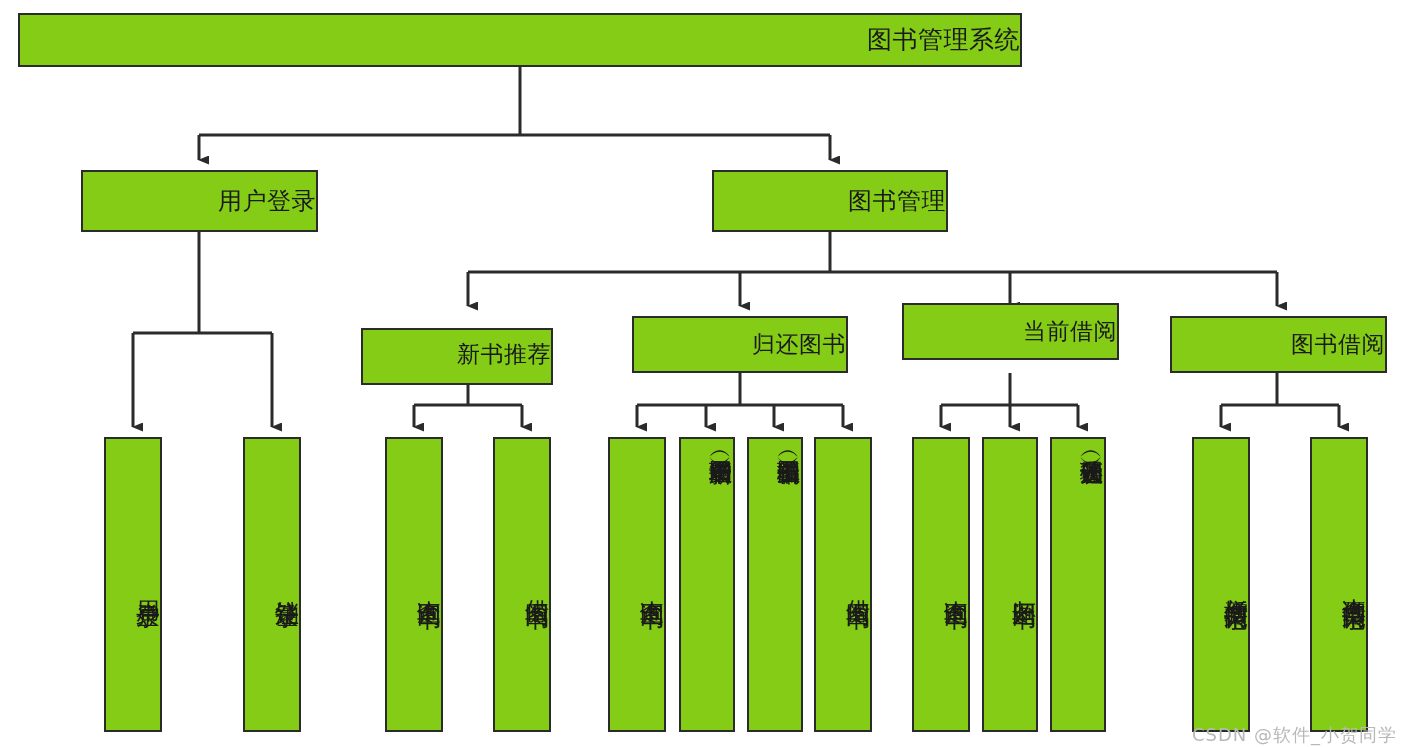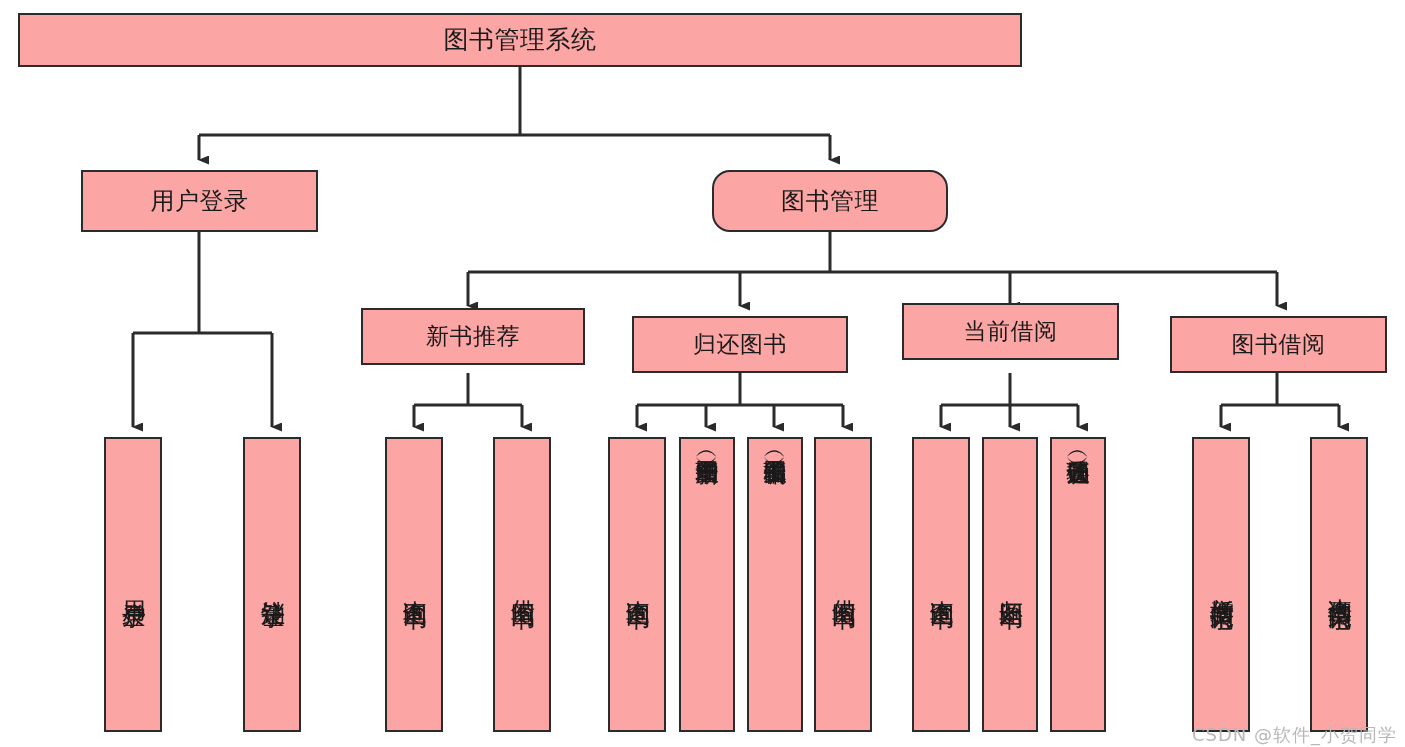--- a/index.html
+++ b/index.html
@@ -23,25 +23,25 @@
     position: absolute;
     left: 0;
     top: 0;
     width: 1405px;
     height: 747px;
     pointer-events: none;
   }
   .node {
     position: absolute;
     box-sizing: border-box;
-    background: #fca5a5;
+    background: #84cc16;
     border: 2px solid #2b2b2b;
     display: flex;
     align-items: center;
-    justify-content: center;
+    justify-content: flex-end;
     z-index: 2;
   }
   .node-label {
     display: block;
     text-align: center;
     color: #1a1a1a;
     letter-spacing: 0.5px;
     line-height: 1.12;
   }
   .node.level-root .node-label {
@@ -141,25 +141,25 @@
   </svg>
 
   <div class="node level-root" style="left:18px; top:13px; width:1004px; height:54px;">
     <span class="node-label">图书管理系统</span>
   </div>
 
   <div class="node level-2" style="left:81px; top:170px; width:237px; height:62px;">
     <span class="node-label">用户登录</span>
   </div>
 
-  <div class="node level-2" style="left:712px; top:170px; width:236px; height:62px;border-radius:18px;">
+  <div class="node level-2" style="left:712px; top:170px; width:236px; height:62px;">
     <span class="node-label">图书管理</span>
   </div>
 
-  <div class="node level-3" style="left:361px; top:308px; width:224px; height:57px;">
+  <div class="node level-3" style="left:361px; top:328px; width:192px; height:57px;font-family:Liberation Mono, monospace;">
     <span class="node-label">新书推荐</span>
   </div>
 
   <div class="node level-3" style="left:632px; top:316px; width:216px; height:57px;">
     <span class="node-label">归还图书</span>
   </div>
 
   <div class="node level-3" style="left:902px; top:303px; width:217px; height:57px;">
     <span class="node-label">当前借阅</span>
   </div>

